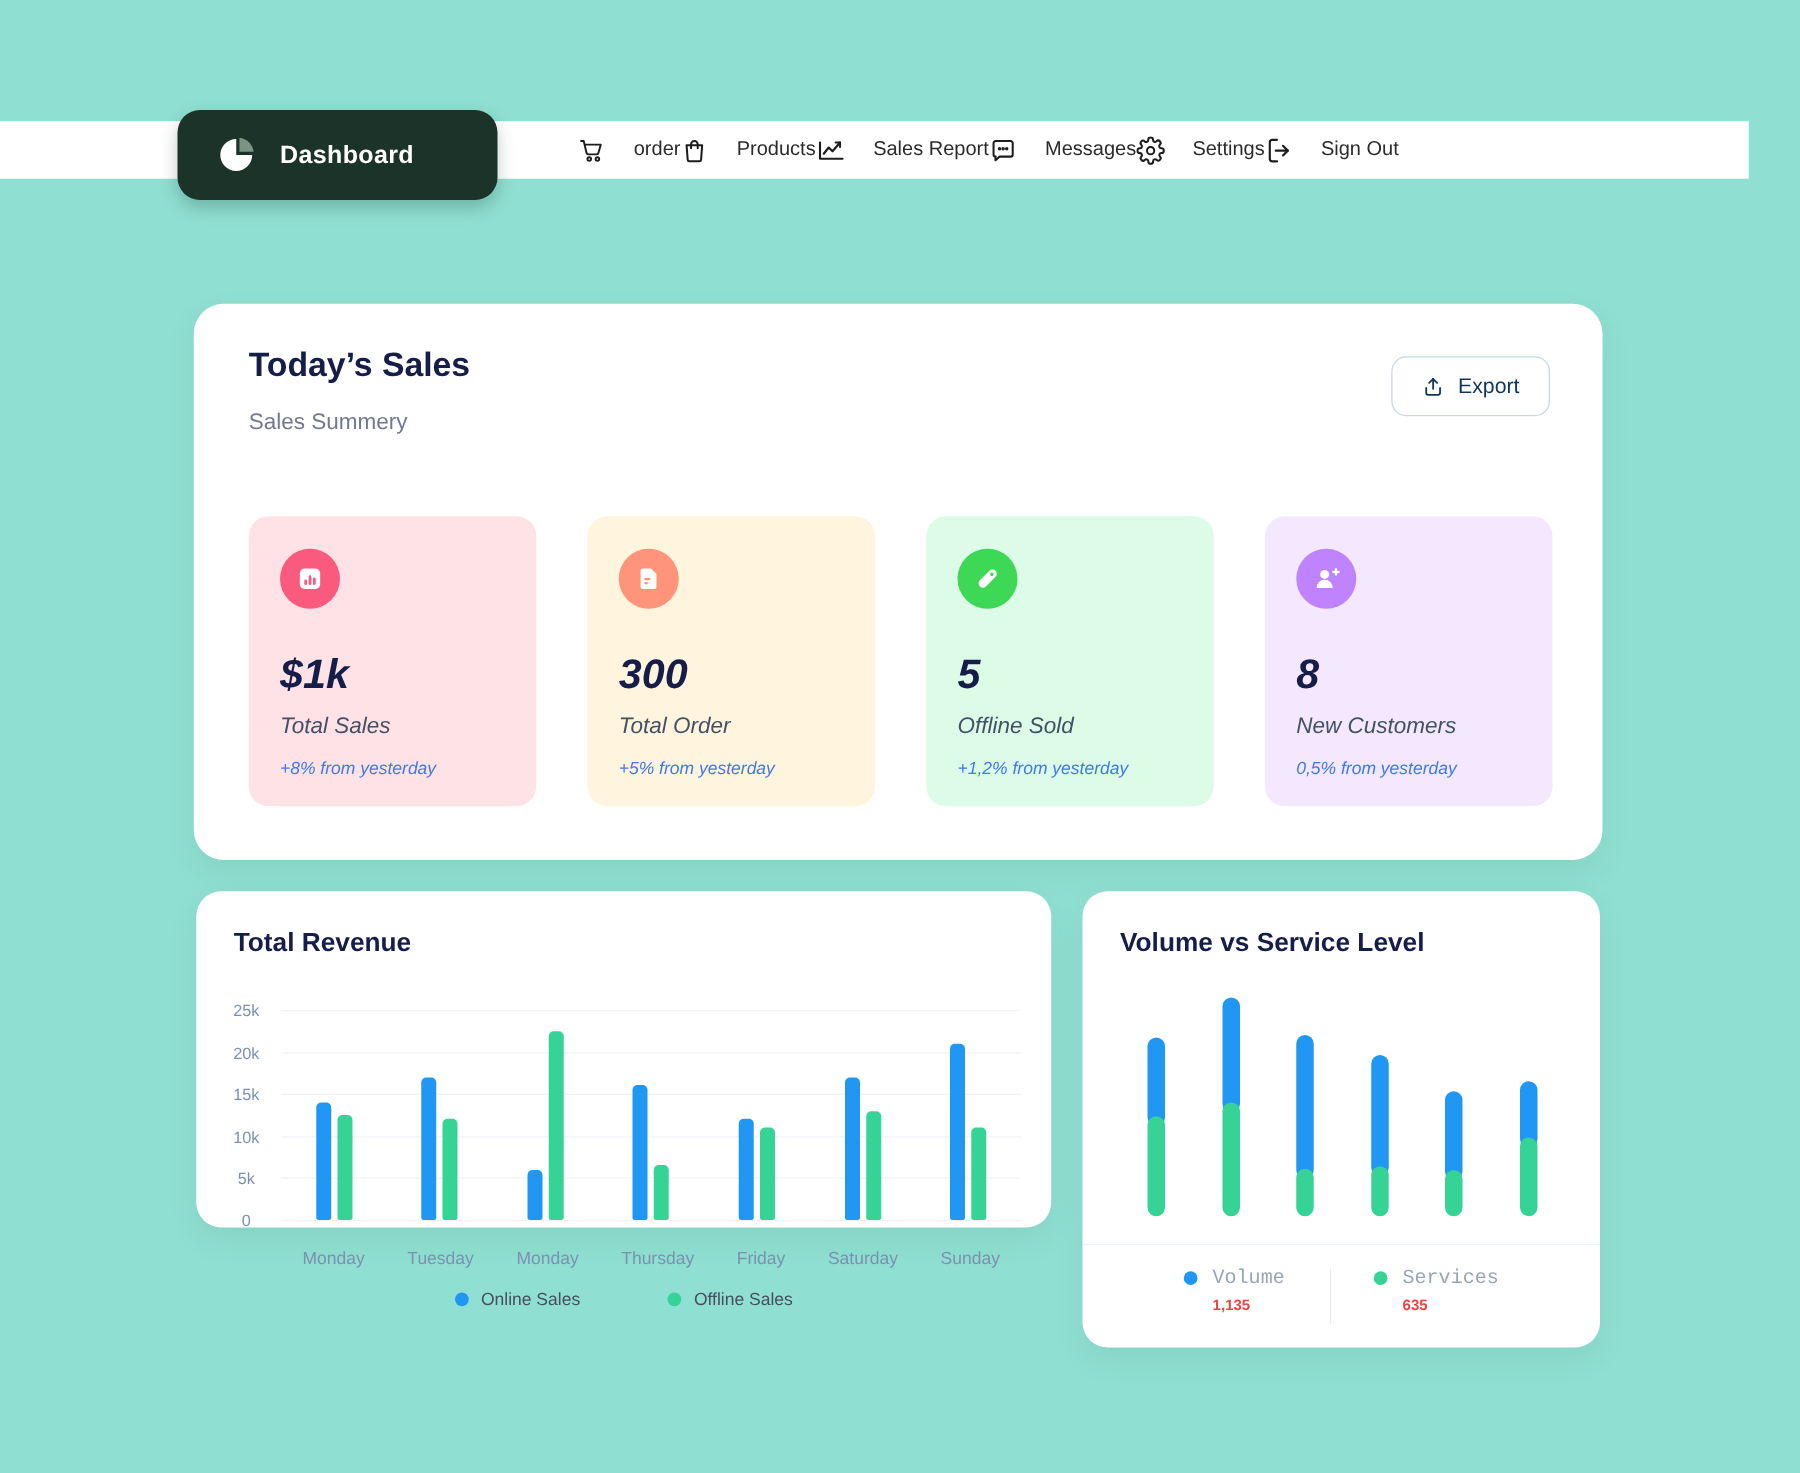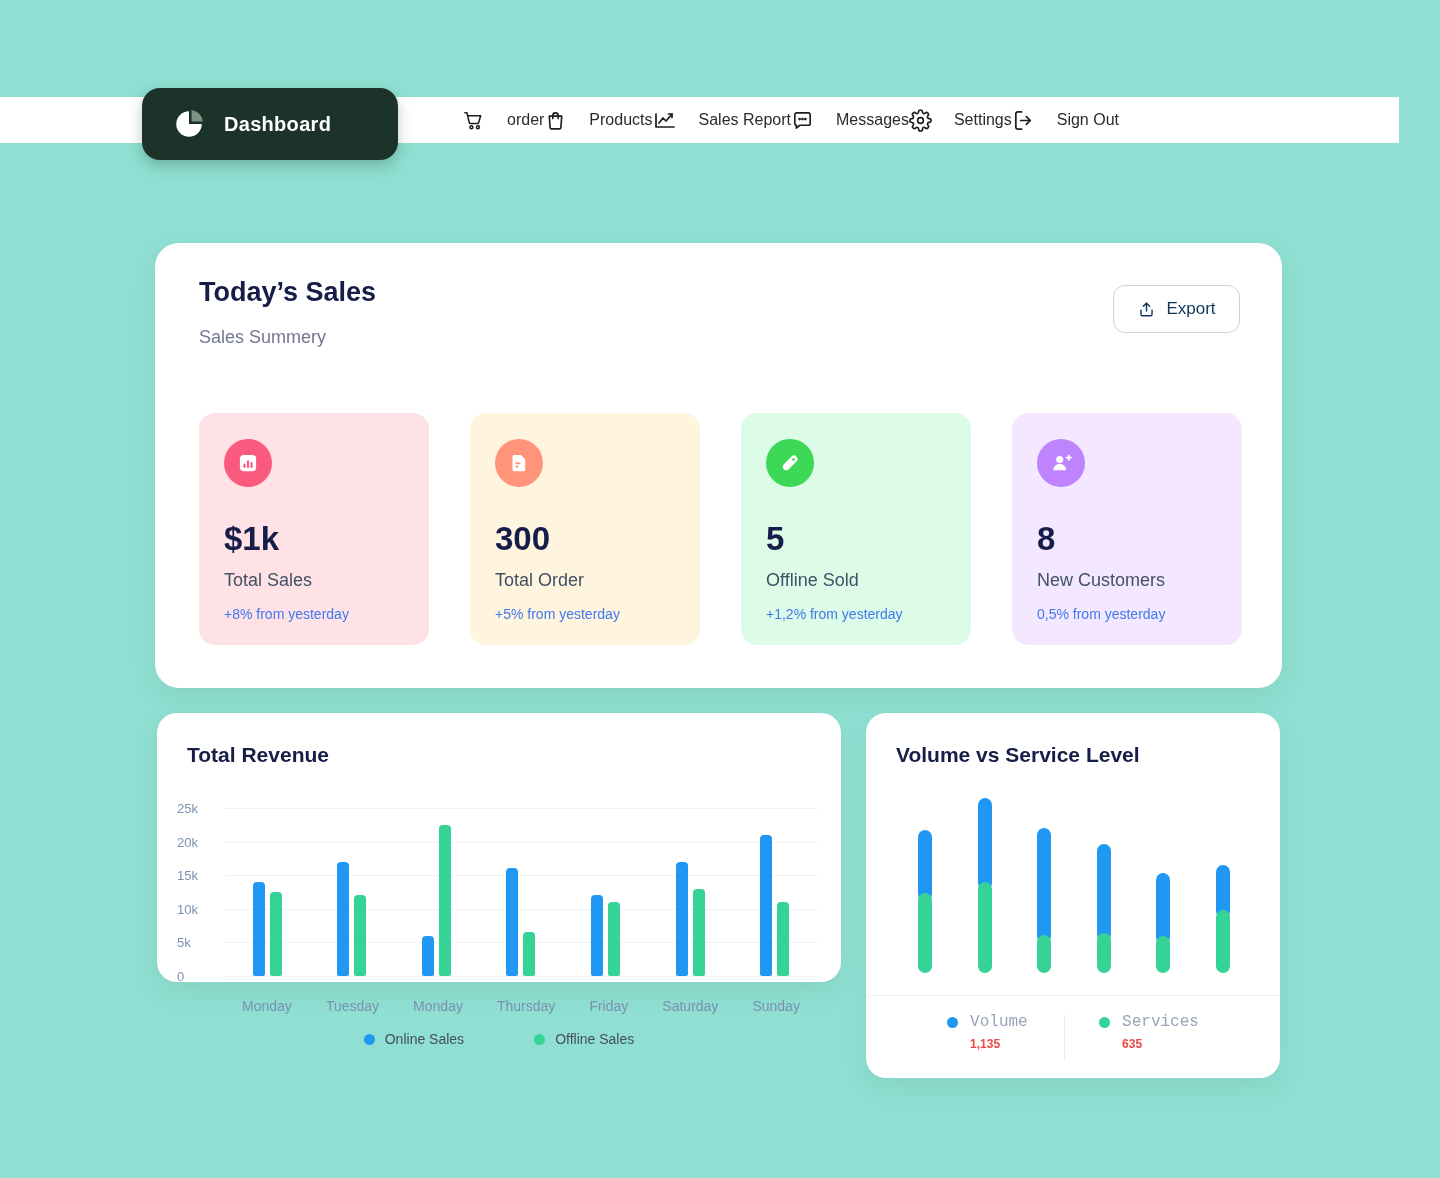--- a/index.html
+++ b/index.html
@@ -18,36 +18,36 @@
 
   
   .sales-card { position:absolute; left:155px; top:243px; width:1127px; height:445px; background:#ffffff;
     border-radius:24px; box-shadow:0 10px 24px rgba(35,70,60,.08); }
   .sales-title { position:absolute; left:44px; top:34px; font-size:27px; font-weight:700; color:#151D48; }
   .sales-subtitle { position:absolute; left:44px; top:84px; font-size:18px; color:#737791; }
   .export-btn { position:absolute; right:42px; top:42px; width:127px; height:48px; background:#fff;
     border:1px solid #C6D7E4; border-radius:12px; display:flex; align-items:center; justify-content:center;
     gap:10px; font-size:17px; color:#0F3659; cursor:pointer; }
   .stats-row { position:absolute; left:44px; top:170px; display:flex; gap:41px; }
-  .stat-card { width:230px; height:232px; border-radius:16px; padding:26px 20px 0 25px; }
+  .stat-card { width:230px; height:232px; border-radius:16px; padding:26px 20px 0 25px;font-style:italic; }
   .stat-icon-circle { width:48px; height:48px; border-radius:50%; display:flex; align-items:center; justify-content:center; }
   .stat-value { margin-top:33px; font-size:33px; font-weight:700; color:#151D48; }
   .stat-label { margin-top:12px; font-size:18px; color:#425166; }
   .stat-delta { margin-top:15px; font-size:14px; color:#4079ED; }
 
   
   .panel { position:absolute; background:#ffffff; border-radius:20px; box-shadow:0 10px 24px rgba(35,70,60,.08); }
   .revenue-card { left:157px; top:713px; width:684px; height:269px; }
   .volume-card  { left:866px; top:713px; width:414px; height:365px; }
   .panel-title { position:absolute; left:30px; top:30px; font-size:21px; font-weight:700; color:#151D48; }
 
   
   .rev-chart { position:absolute; left:68px; top:95px; width:592px; height:168px; }
   .gridline { position:absolute; left:0; width:100%; height:1px; background:#F1F2F6; }
-  .ytick { position:absolute; left:-48px; width:40px; text-align:left; font-size:13px; color:#7B91B0; transform:translateY(-7px); }
+  .ytick { position:absolute; left:-48px; width:40px; text-align:center; font-size:13px; color:#7B91B0; transform:translateY(-7px); }
   .rev-bars { position:absolute; left:0; bottom:0; width:100%; height:100%; display:flex; justify-content:space-around; align-items:flex-end; }
   .bar-group { display:flex; gap:5px; align-items:flex-end; height:100%; }
   .rev-bar { width:12px; border-radius:4px 4px 2px 2px; }
   .rev-xlabels { position:absolute; left:68px; top:285px; width:592px; display:flex; justify-content:space-around; }
   .rev-xlabel { font-size:14px; color:#7B91B0; }
   .rev-legend { position:absolute; left:0; top:318px; width:684px; display:flex; justify-content:center; gap:70px; }
   .legend-item { display:flex; align-items:center; gap:10px; font-size:14px; color:#464E5F; }
   .legend-dot { width:11px; height:11px; border-radius:50%; }
 
   

